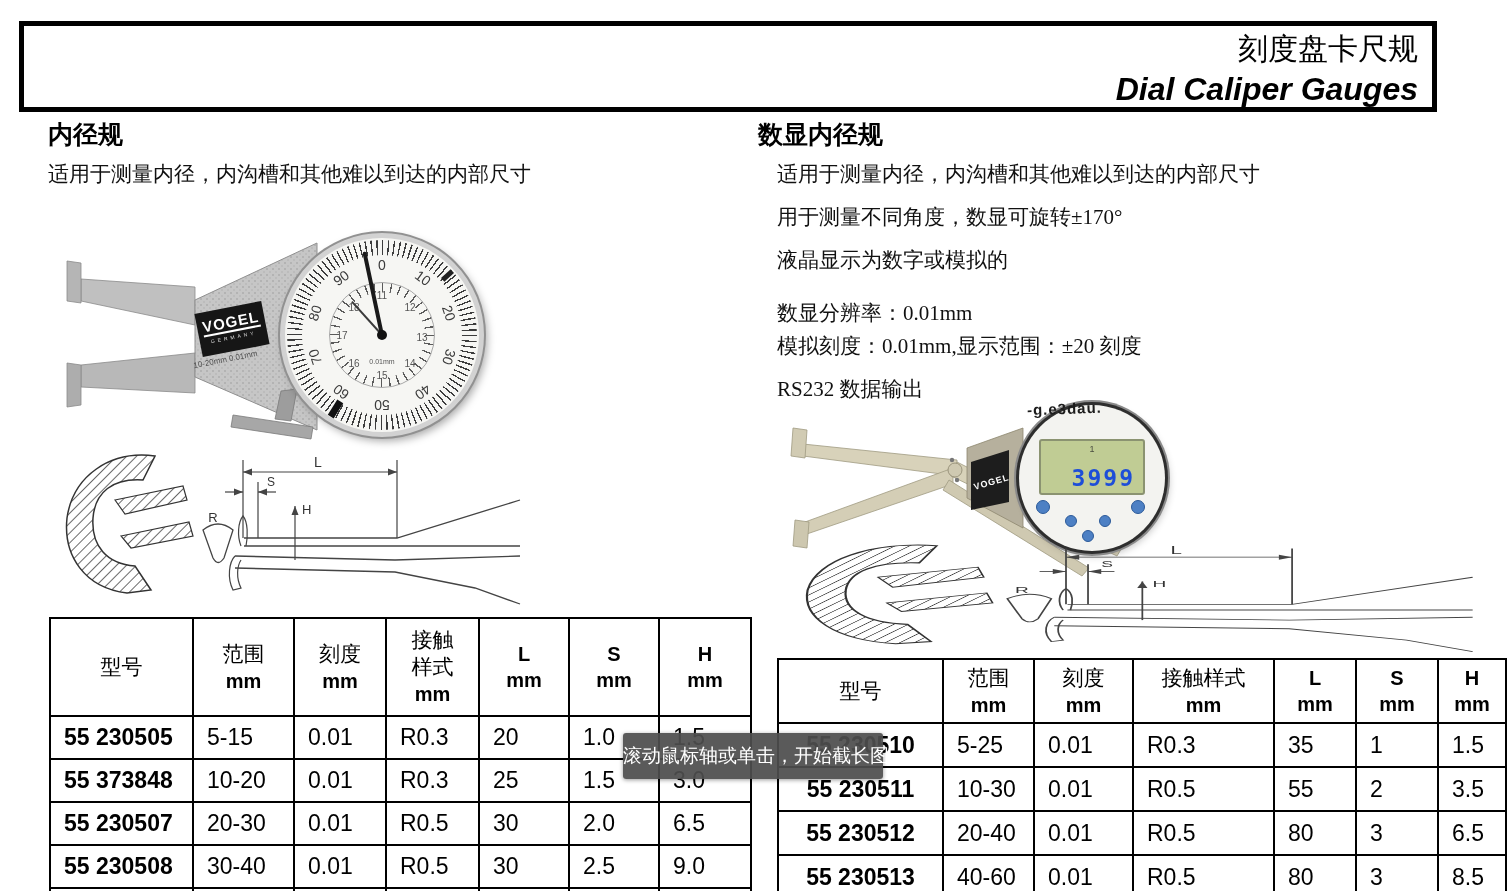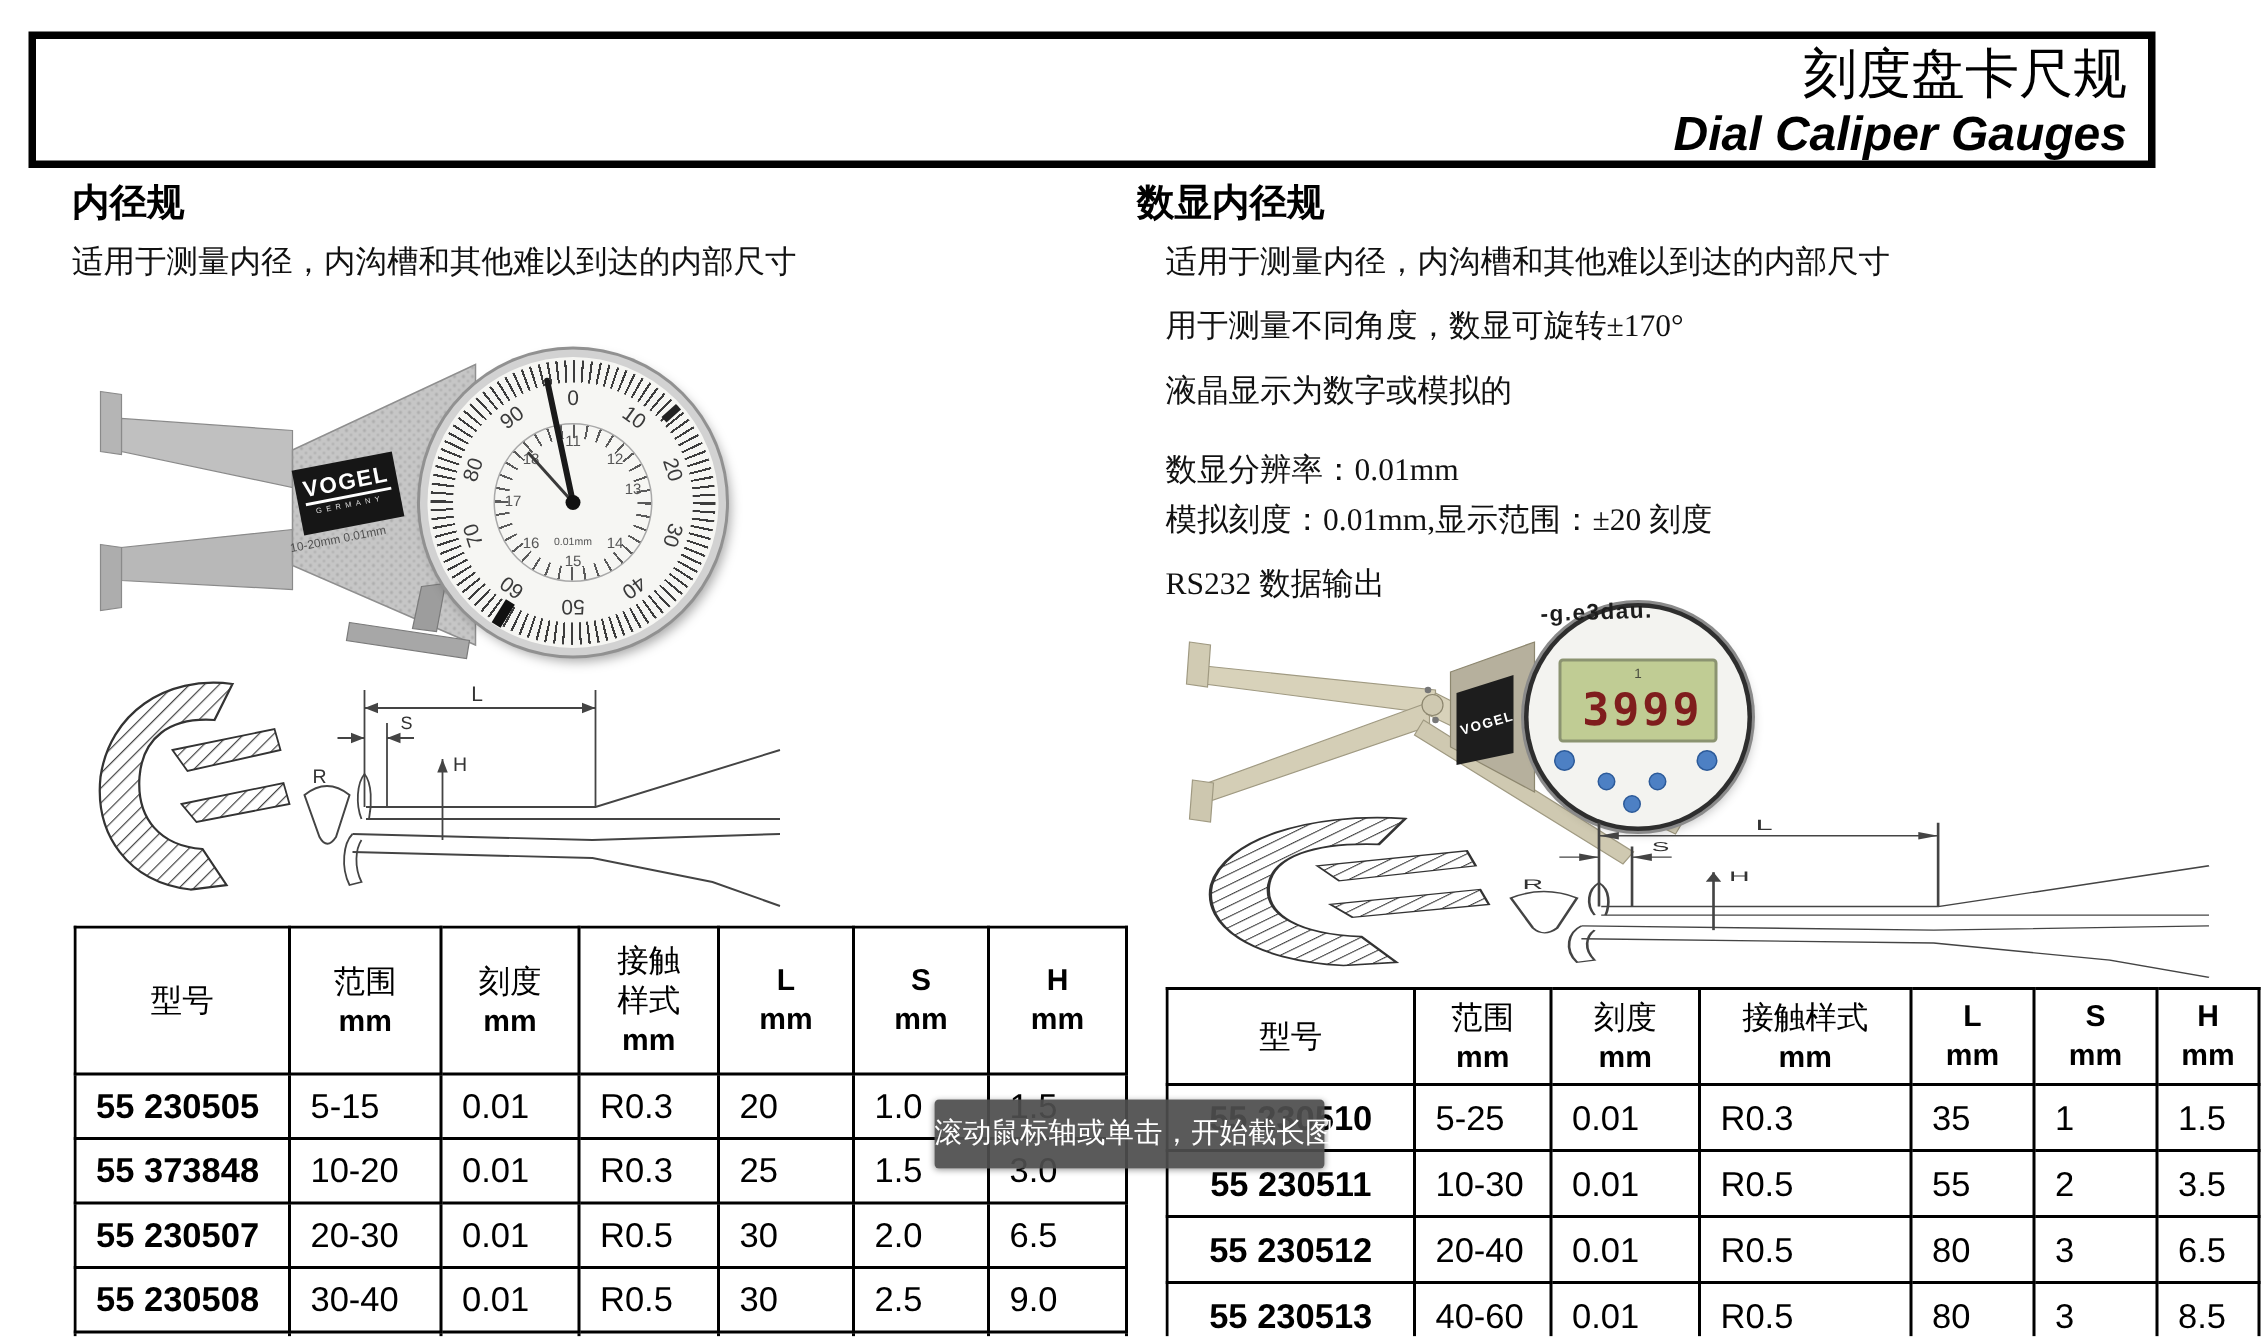--- a/index.html
+++ b/index.html
@@ -4,21 +4,21 @@
 <style>
   * { margin:0; padding:0; box-sizing:border-box; }
   html,body { width:1509px; height:891px; background:#fff; overflow:hidden;
               font-family:"Liberation Sans", sans-serif; color:#000; }
   .page { position:relative; width:1509px; height:891px; background:#fff; overflow:hidden; }
   .abs { position:absolute; }
 
   
   .header-box { position:absolute; left:19px; top:21px; width:1418px; height:91px;
                 border:5px solid #000; text-align:right; padding:3px 14px 0 0; background:#fff; }
-  .title-zh { font-family:"Liberation Serif", serif; font-size:36px; line-height:40px; color:#000; }
+  .title-zh { font-family:"Liberation Serif", serif; font-size:30px; line-height:40px; color:#000; }
   .title-en { font-family:"Liberation Sans", sans-serif; font-size:32px; line-height:40px;
               font-weight:bold; font-style:italic; color:#000; }
 
   
   .sec-h { position:absolute; font-family:"Liberation Serif", serif; font-size:25px; font-weight:bold; }
   .desc  { position:absolute; font-family:"Liberation Serif", serif; font-size:21px; color:#111; white-space:nowrap; }
 
   
   .photo { position:absolute; }
   .photo svg { position:absolute; left:0; top:0; }
@@ -53,21 +53,21 @@
   .vl-sub  { display:block; color:#ddd; font-size:5px; letter-spacing:3px; margin-top:2px; }
   .range-label { position:absolute; left:138px; top:130px; font-size:8px; color:#3c3c3c;
                  transform:rotate(-11deg); white-space:nowrap; opacity:.85; }
 
   
   .bezel { position:absolute; left:234px; top:7px; width:146px; height:146px; border-radius:50%;
            background:#f3f3f0; box-shadow:0 0 0 3px #2e2e2e, 0 0 0 5px #8a8a8a, 3px 4px 8px rgba(0,0,0,.3); }
   .lcd { position:absolute; left:20px; top:34px; width:106px; height:56px; background:#c0cc94;
          border:2px solid #8b9371; border-radius:3px; overflow:hidden; }
   .lcd-digits { position:absolute; right:8px; bottom:2px; font-family:"DejaVu Sans Mono", monospace;
-                font-weight:bold; font-size:30px; color:#7f1d1d; letter-spacing:2px; }
+                font-weight:bold; font-size:23px; color:#1d4ed8; letter-spacing:2px; }
   .lcd-small { position:absolute; left:50%; top:3px; transform:translateX(-50%); font-size:9px; color:#4a4d40; }
   .btn { position:absolute; border-radius:50%; background:#4d80c4; border:1px solid #2c5a99; }
   .watermark { position:absolute; left:242px; top:2px; font-size:15px; font-weight:bold; color:#1c1c1c;
                letter-spacing:1px; transform:rotate(-2deg); white-space:nowrap; }
 
   
   .tbl-wrap { position:absolute; overflow:hidden; background:#fff; }
   table.spec { border-collapse:collapse; table-layout:fixed; background:#fff; }
   .spec td, .spec th { border:2px solid #000; overflow:hidden; white-space:nowrap; }
   .spec th { text-align:center; vertical-align:middle; padding:0; font-weight:normal; }
@@ -136,21 +136,21 @@
       <span class="dnum" style="left:97px;top:167px;--r:180deg">50</span>
       <span class="dnum" style="left:56px;top:154px;--r:-144deg">60</span>
       <span class="dnum" style="left:30px;top:119px;--r:-108deg">70</span>
       <span class="dnum" style="left:30px;top:75px;--r:-72deg">80</span>
       <span class="dnum" style="left:56px;top:40px;--r:-36deg">90</span>
       <div class="inner-dial">
         <div class="inner-face"></div>
       </div>
       <span class="inum" style="left:97px;top:57px">11</span>
       <span class="inum" style="left:125px;top:69px">12</span>
-      <span class="inum" style="left:137px;top:89px">13</span>
+      <span class="inum" style="left:137px;top:99px">13</span>
       <span class="inum" style="left:125px;top:125px">14</span>
       <span class="inum" style="left:97px;top:137px">15</span>
       <span class="inum" style="left:69px;top:125px">16</span>
       <span class="inum" style="left:57px;top:97px">17</span>
       <span class="inum" style="left:69px;top:69px">18</span>
       <div class="subneedle"></div>
       <div class="needle"></div>
       <div class="cap"></div>
       <div class="dial-center-label">0.01mm</div>
     </div>

